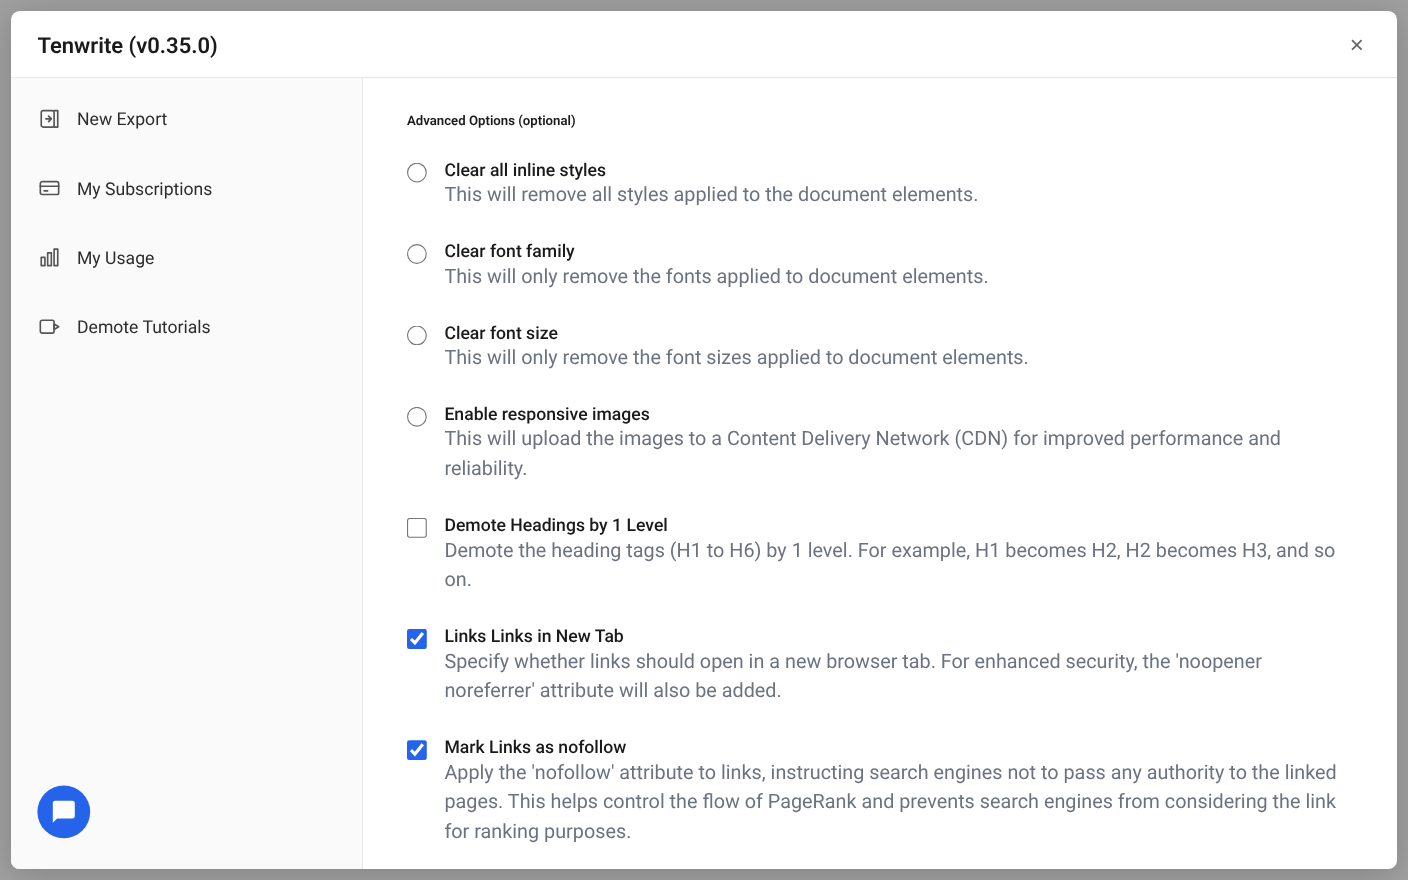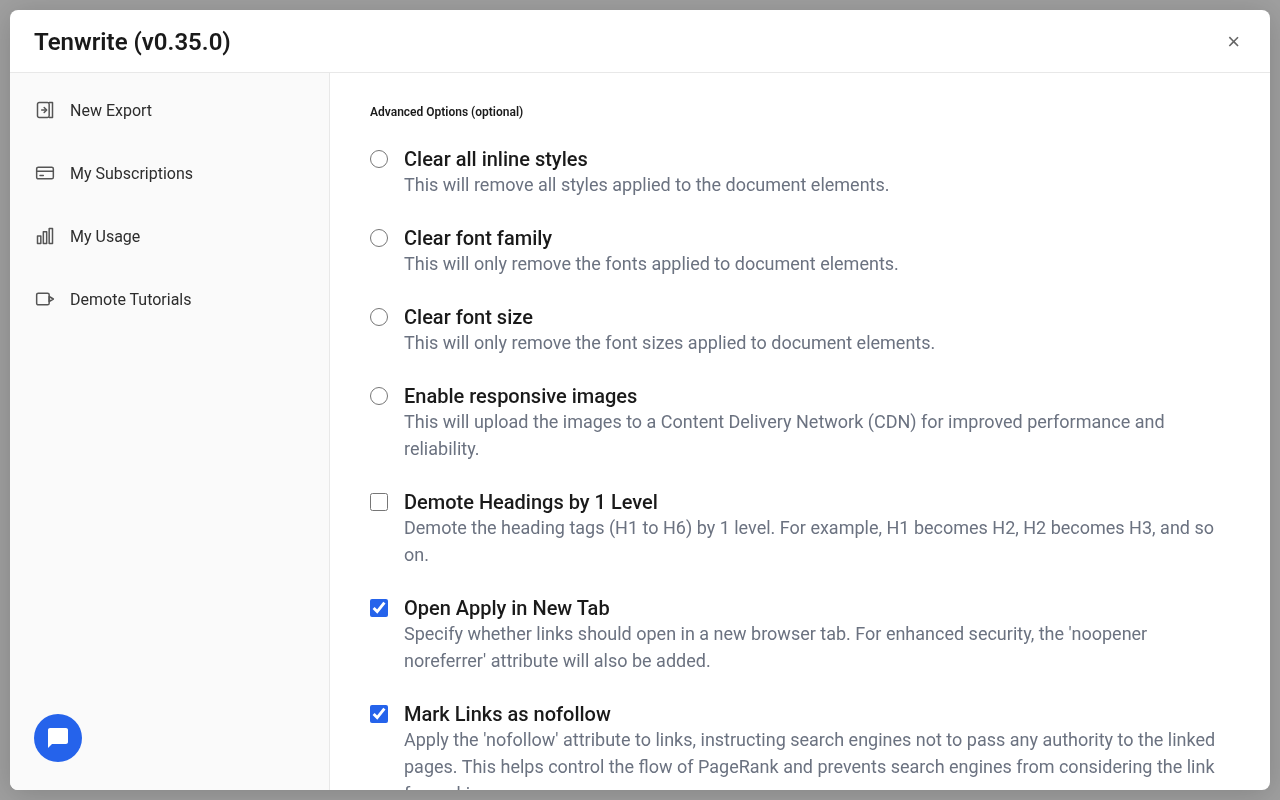--- a/index.html
+++ b/index.html
@@ -34,21 +34,21 @@
     }
     .modal-header {
       display: flex;
       align-items: center;
       justify-content: space-between;
       padding: 18px 24px 16px 24px;
       border-bottom: 1px solid #e8e8e8;
       flex-shrink: 0;
     }
     .modal-title {
-      font-size: 24px;
+      font-size: 20px;
       font-weight: 600;
       color: #1a1a1a;
     }
     .close-btn {
       background: none;
       border: none;
       cursor: pointer;
       font-size: 22px;
       color: #666;
       line-height: 1;
@@ -148,21 +148,21 @@
     .option-row input[type="checkbox"],
     .option-row input[type="radio"] {
       margin-top: 3px;
       width: 18px;
       height: 18px;
       flex-shrink: 0;
       cursor: pointer;
       accent-color: #2563eb;
     }
     .option-text .option-label {
-      font-size: 20px;
+      font-size: 16px;
       font-weight: 500;
       color: #1a1a1a;
       margin-bottom: 4px;
     }
     .option-text .option-desc {
       font-size: 18px;
       color: #6b7280;
       line-height: 1.5;
     }
   </style>
@@ -258,21 +258,21 @@
             <div class="option-row">
               <input type="radio" id="enable-responsive-images" name="style-options" style="">
               <div class="option-text"><label class="option-label" for="enable-responsive-images">Enable responsive images</label><div class="option-desc">This will upload the images to a Content Delivery Network (CDN) for improved performance and reliability.</div></div>
             </div>
             <div class="option-row">
               <input type="checkbox" id="demote-headings" style="">
               <div class="option-text"><label class="option-label" for="demote-headings">Demote Headings by 1 Level</label><div class="option-desc">Demote the heading tags (H1 to H6) by 1 level. For example, H1 becomes H2, H2 becomes H3, and so on.</div></div>
             </div>
             <div class="option-row">
               <input type="checkbox" id="open-links-new-tab" checked="" style="">
-              <div class="option-text"><label class="option-label" for="open-links-new-tab">Open Apply in New Tab</label><div class="option-desc">Specify whether links should open in a new browser tab. For enhanced security, the 'noopener noreferrer' attribute will also be added.</div></div>
+              <div class="option-text"><label class="option-label" for="open-links-new-tab">Links Links in New Tab</label><div class="option-desc">Specify whether links should open in a new browser tab. For enhanced security, the 'noopener noreferrer' attribute will also be added.</div></div>
             </div>
             <div class="option-row">
               <input type="checkbox" id="mark-links-nofollow" checked="" style="">
               <div class="option-text"><label class="option-label" for="mark-links-nofollow">Mark Links as nofollow</label><div class="option-desc">Apply the 'nofollow' attribute to links, instructing search engines not to pass any authority to the linked pages. This helps control the flow of PageRank and prevents search engines from considering the link for ranking purposes.</div></div>
             </div>
           </div>
       </div>
     </div>
   </div>
 </div>

